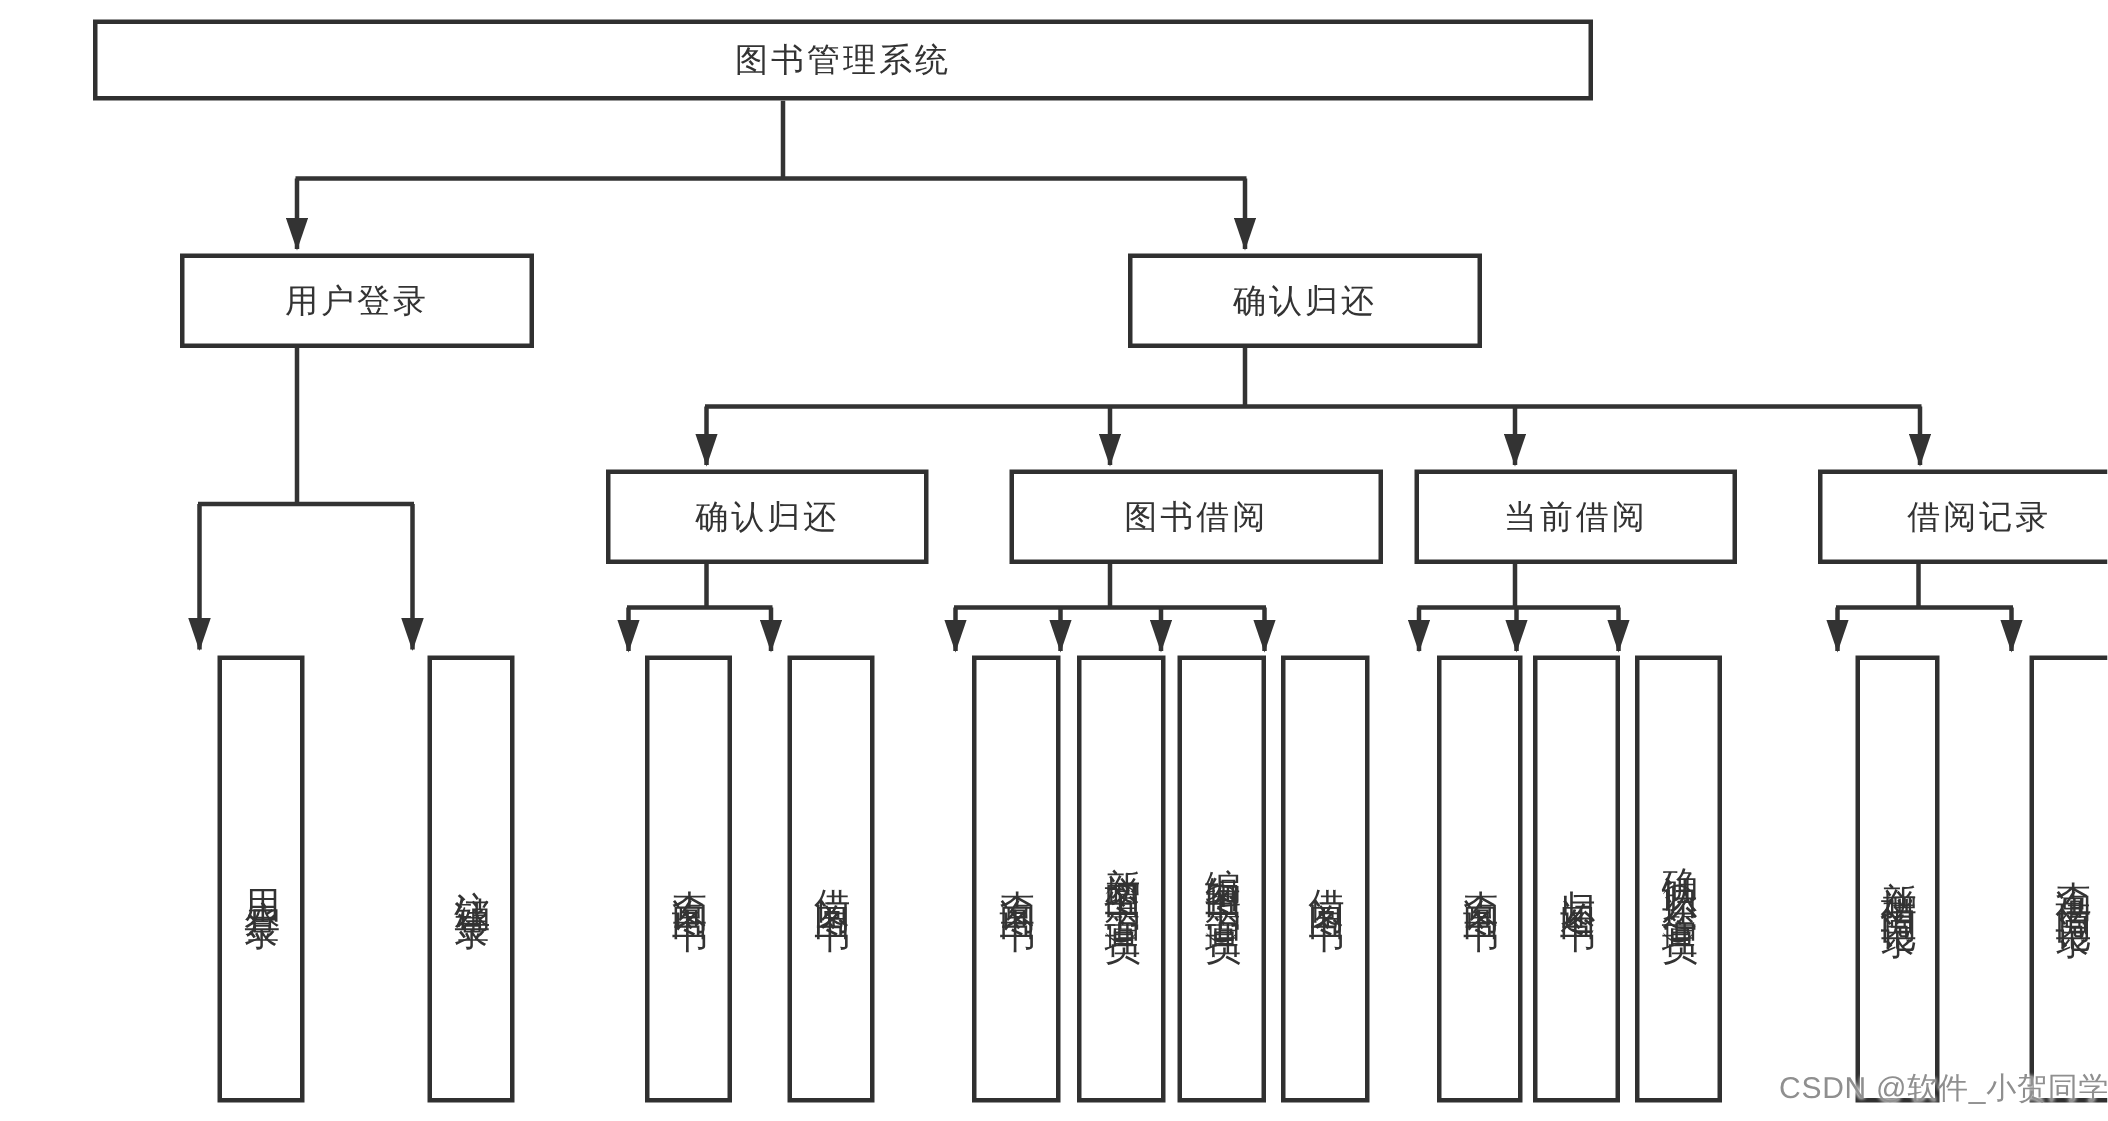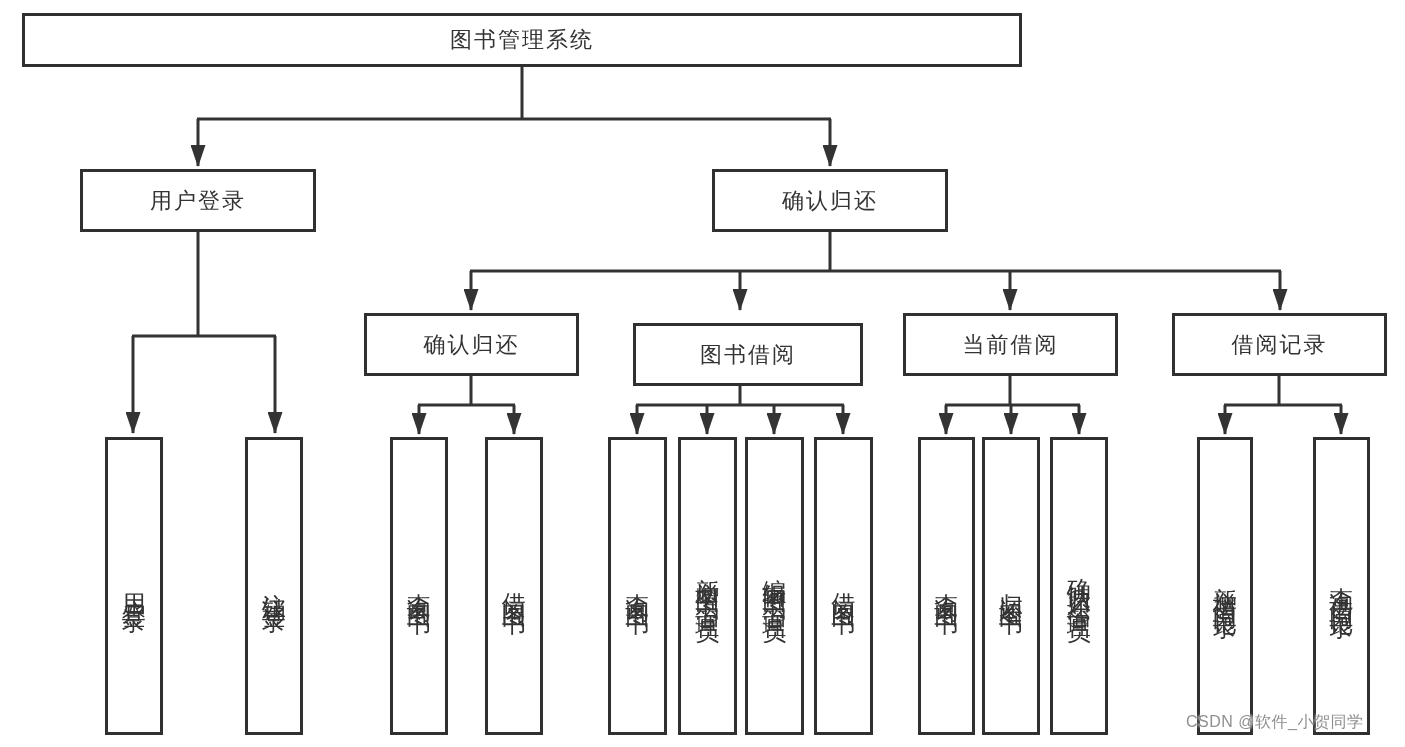--- a/index.html
+++ b/index.html
@@ -8,30 +8,30 @@
   html,body{margin:0;padding:0;background:#fff;}
   .canvas{
     position:relative;width:1405px;height:747px;background:var(--bg);
     font-family:"Liberation Sans","DejaVu Sans",sans-serif;overflow:hidden;
   }
   svg.lines{position:absolute;left:0;top:0;width:1405px;height:747px;}
   svg.lines path.ln{stroke:var(--line);stroke-width:3;fill:none;}
   .box{
     position:absolute;box-sizing:border-box;border:3px solid var(--border);
     background:#fff;display:flex;align-items:center;justify-content:center;
-    color:var(--text);z-index:2;
+    color:var(--text);z-index:2;margin-left:40px;
   }
   .box.h{font-size:22px;letter-spacing:2px;white-space:nowrap;}
   .box.v{
     writing-mode:vertical-rl;text-orientation:mixed;
     font-size:24px;letter-spacing:6px;line-height:1.15;
   }
   .watermark{
     position:absolute;left:1186px;top:712px;z-index:5;
-    font-size:16px;letter-spacing:.5px;color:var(--wm);white-space:nowrap;
+    font-size:20px;letter-spacing:.5px;color:var(--wm);white-space:nowrap;
     text-shadow:0 0 3px #fff,0 0 3px #fff;
     text-align:right;
   }
 </style>
 </head>
 <body>
 
 <div class="canvas">
 
   <svg class="lines" viewBox="0 0 1405 747">
@@ -69,21 +69,21 @@
     <path class="ln" marker-end="url(#arr)" d="M1225,405 V434"></path>
     <path class="ln" marker-end="url(#arr)" d="M1341,405 V434"></path>
   </svg>
 
   <div class="box h" style="left:22px;top:13px;width:1000px;height:54px">图书管理系统</div>
 
   <div class="box h" style="left:80px;top:169px;width:236px;height:63px">用户登录</div>
   <div class="box h" style="left:712px;top:169px;width:236px;height:63px">确认归还</div>
 
   <div class="box h" style="left:364px;top:313px;width:215px;height:63px">确认归还</div>
-  <div class="box h" style="left:633px;top:323px;width:230px;height:63px">图书借阅</div>
+  <div class="box h" style="left:633px;top:313px;width:249px;height:63px">图书借阅</div>
   <div class="box h" style="left:903px;top:313px;width:215px;height:63px">当前借阅</div>
   <div class="box h" style="left:1172px;top:313px;width:215px;height:63px">借阅记录</div>
 
   <div class="box v" style="left:105px;top:437px;width:58px;height:298px">用户登录</div>
   <div class="box v" style="left:245px;top:437px;width:58px;height:298px">注销登录</div>
 
   <div class="box v" style="left:390px;top:437px;width:58px;height:298px">查询图书</div>
   <div class="box v" style="left:485px;top:437px;width:58px;height:298px">借阅图书</div>
 
   <div class="box v" style="left:608px;top:437px;width:59px;height:298px">查询图书</div>

